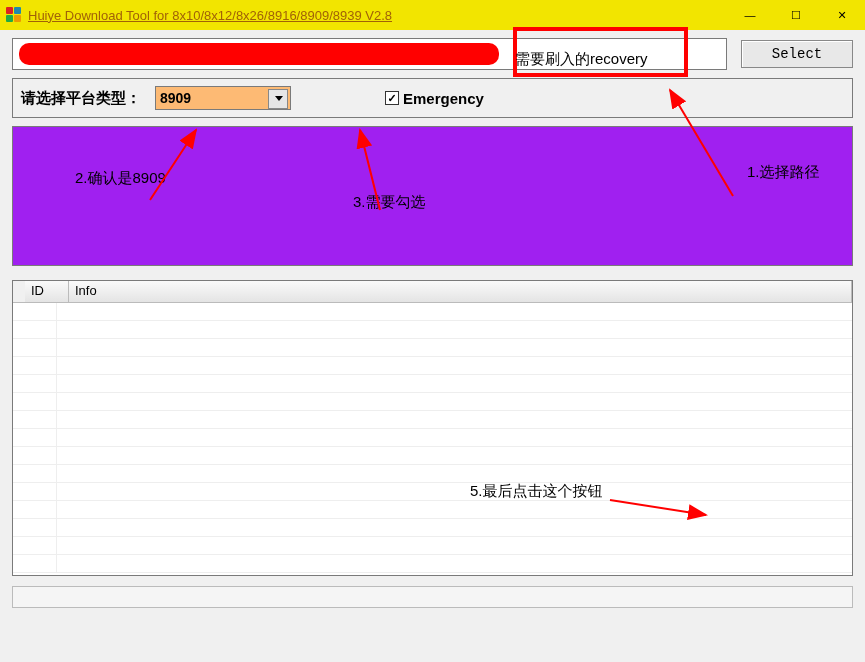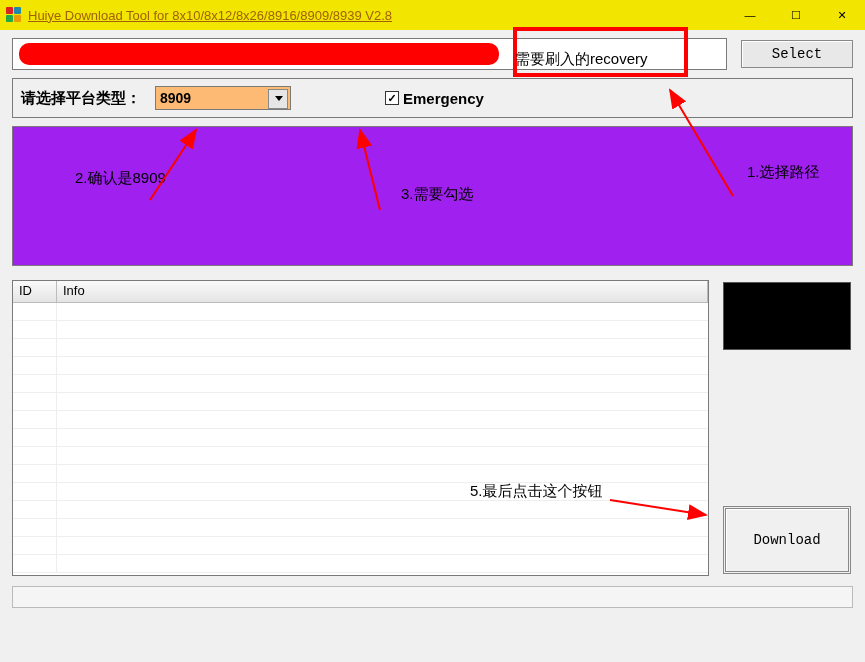--- a/index.html
+++ b/index.html
@@ -170,21 +170,21 @@
     display:flex; flex-direction:column;
     overflow:hidden;
   }
   .thead { display:flex; background:#f0f0f0; border-bottom:1px solid #bbb; height:22px; }
   .th {
     border-right:1px solid #bbb;
     padding:2px 6px;
     font-size:13px;
     background:linear-gradient(#fafafa,#e4e4e4);
   }
-  .th-id { width:44px; }
+  .th-id { width:44px;margin-left:12px; }
   .th-info { flex:1; }
   .tbody { flex:1; overflow:auto; background:#fff; }
   .trow { height:18px; border-bottom:1px solid #eee; display:flex; }
   .trow .td-id { width:44px; border-right:1px solid #eee; }
   .right-col {
     width:130px;
     display:flex; flex-direction:column;
     justify-content:space-between;
     padding:2px 0;
   }
@@ -244,21 +244,21 @@
       <span class="combo-arrow"></span>
     </div>
     <div class="chk-wrap">
       <span class="chk"></span>
       <span class="label">Emergency</span>
     </div>
   </div>
 
   <div class="purple">
     <span class="annot" style="left:62px; top:42px;">2.确认是8909</span>
-    <span class="annot" style="left:340px; top:58px;margin-left:48px;">3.需要勾选</span>
+    <span class="annot" style="left:340px; top:66px;">3.需要勾选</span>
     <span class="annot" style="left:690px; top:36px;margin-left:44px;">1.选择路径</span>
   </div>
 
   <div class="bottom-area">
     <div class="table-wrap">
       <div class="thead">
         <div class="th th-id">ID</div>
         <div class="th th-info">Info</div>
       </div>
       <div class="tbody">
@@ -302,24 +302,20 @@
             <div class="td-id"></div>
           </div>
         <div class="trow">
             <div class="td-id"></div>
           </div>
         <div class="trow">
             <div class="td-id"></div>
           </div>
       </div>
     </div>
-    <div class="right-col">
-      <div class="black-box"></div>
-      <button class="download-btn">Download</button>
-    </div>
   </div>
 
   <span class="annot" style="left:470px; top:452px;">5.最后点击这个按钮</span>
 
   <div class="statusbar"></div>
 </div>
 
 <svg class="overlay">
   <defs>
     <marker id="arrowhead" markerWidth="10" markerHeight="8" refX="9" refY="4" orient="auto">

